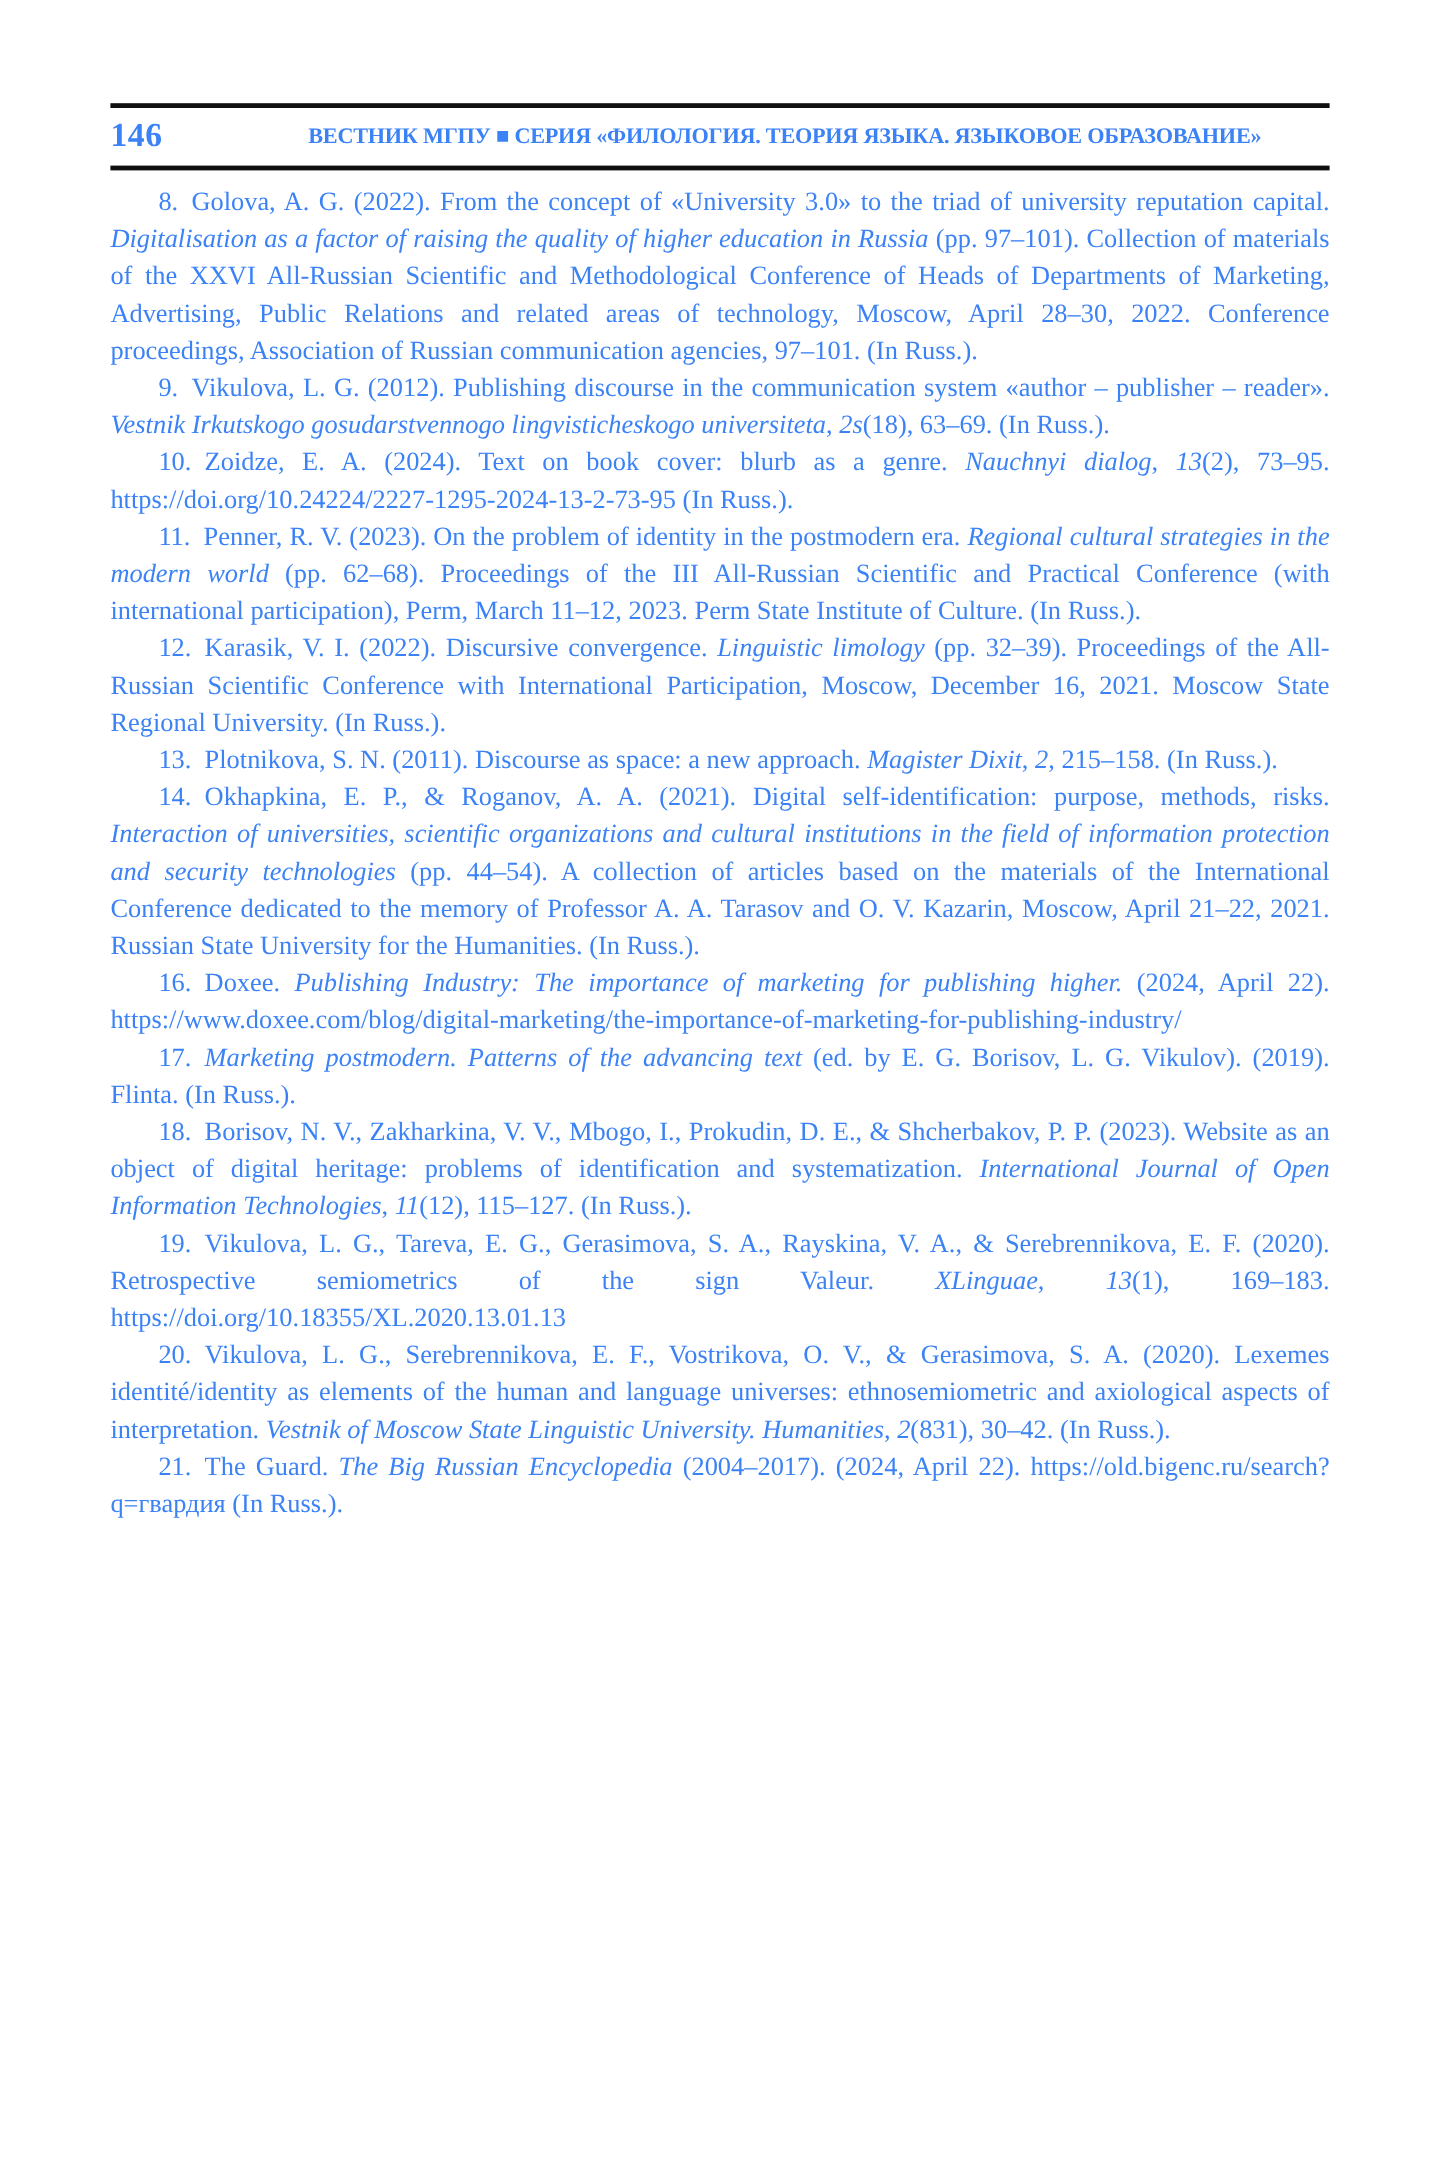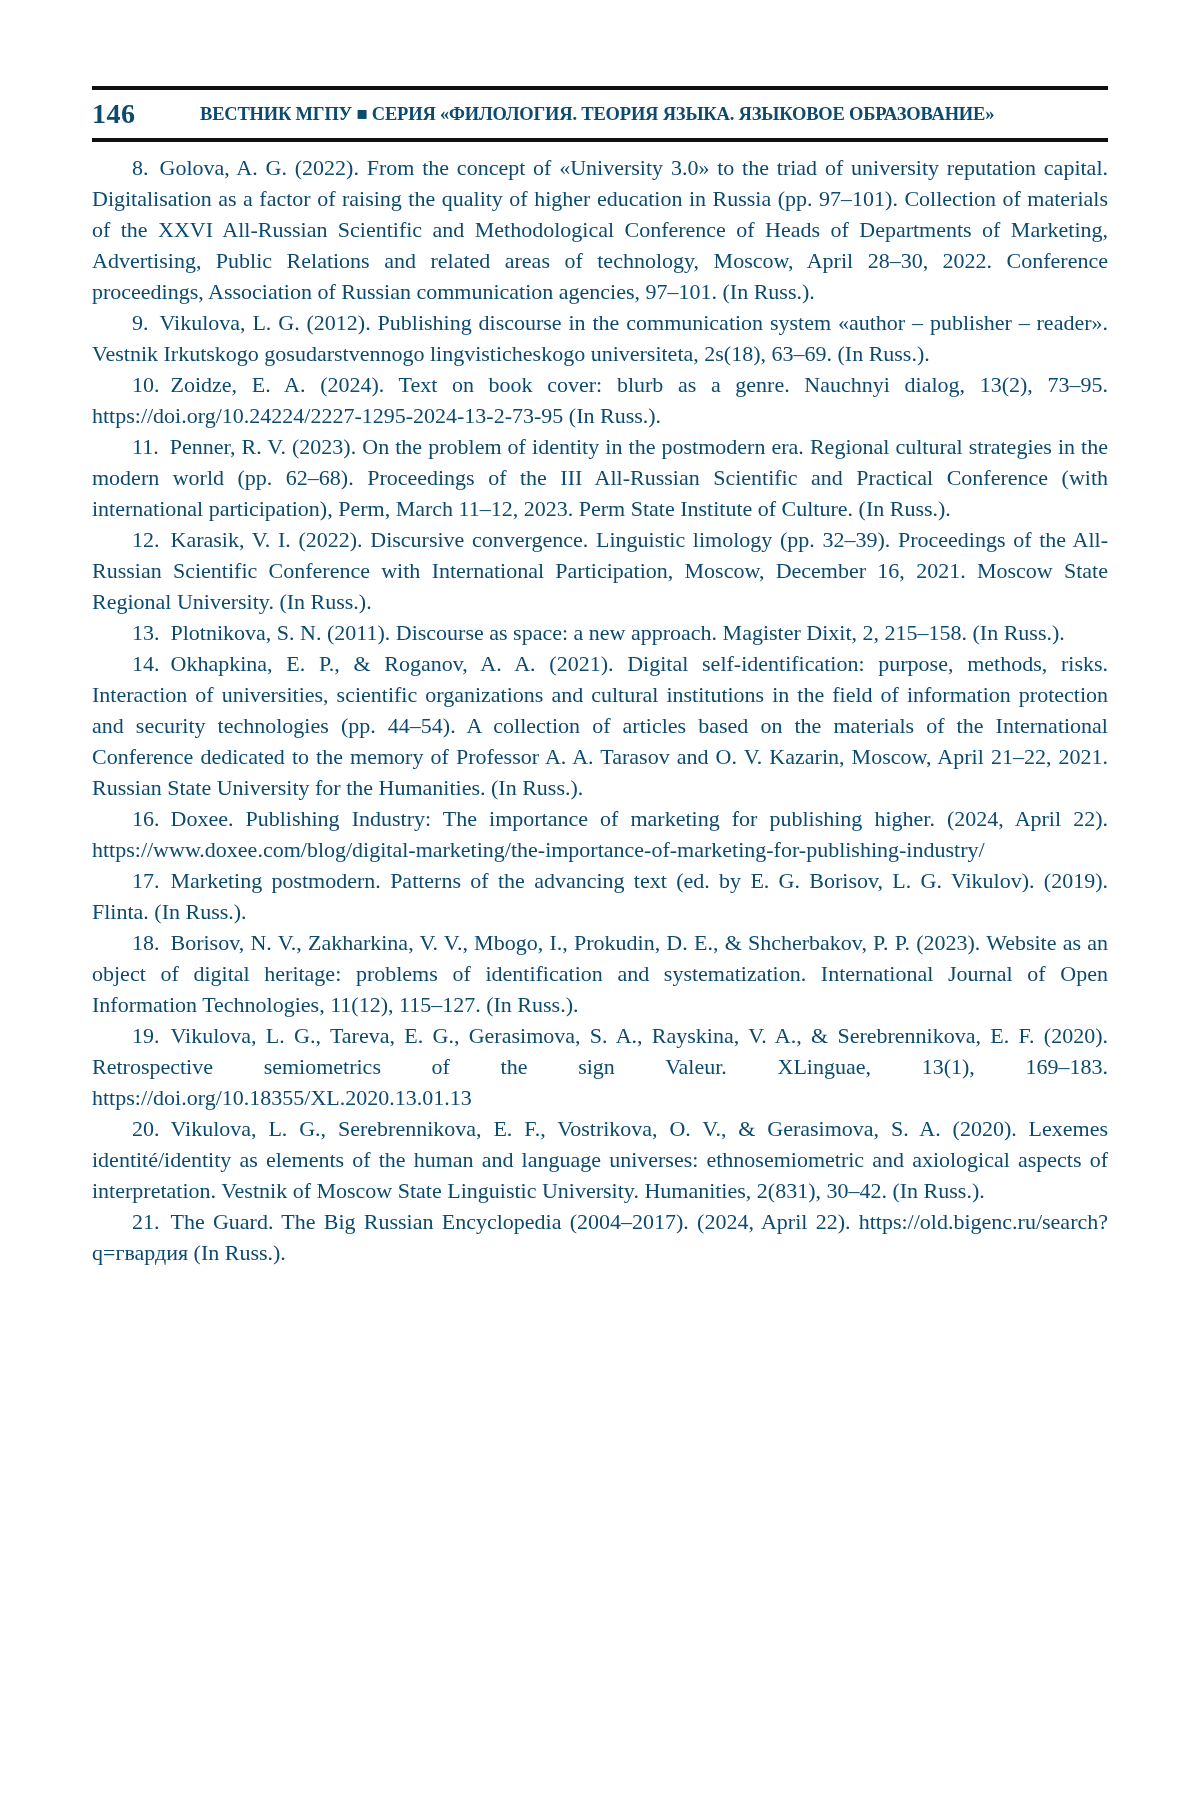--- a/index.html
+++ b/index.html
@@ -2,21 +2,21 @@
 <html lang="en"><head>
 <meta charset="utf-8">
 <style>
   html, body { margin: 0; padding: 0; background: #ffffff; }
   .page {
     position: relative;
     width: 1200px;
     height: 1800px;
     background: #ffffff;
     font-family: "Liberation Serif", serif;
-    color: #0c4a6e;
+    color: #3b82f6;
     overflow: hidden;
   }
   .running-header {
     position: absolute;
     left: 92px;
     right: 92px;
     top: 86px;
   }
   .rule {
     height: 4px;
@@ -28,40 +28,40 @@
     height: 48px;
   }
   .page-number {
     font-weight: bold;
     font-size: 28px;
     min-width: 108px;
     letter-spacing: 0.5px;
   }
   .header-title {
     flex: 1;
-    text-align: left;
+    text-align: center;
     font-weight: bold;
     font-size: 18.5px;
     letter-spacing: -0.2px;
     white-space: nowrap;
   }
   .references-list {
     position: absolute;
     left: 92px;
     width: 1016px;
     top: 152px;
     font-size: 22px;
     line-height: 31px;
     text-align: justify;
   }
   .ref {
     margin: 0;
     text-indent: 40px;
   }
-  .it { }
+  .it { font-style: italic; }
 </style>
 </head>
 <body>
 
 <div class="page">
 
   <div class="running-header">
     <div class="rule"></div>
     <div class="header-row">
       <div class="page-number">146</div>

